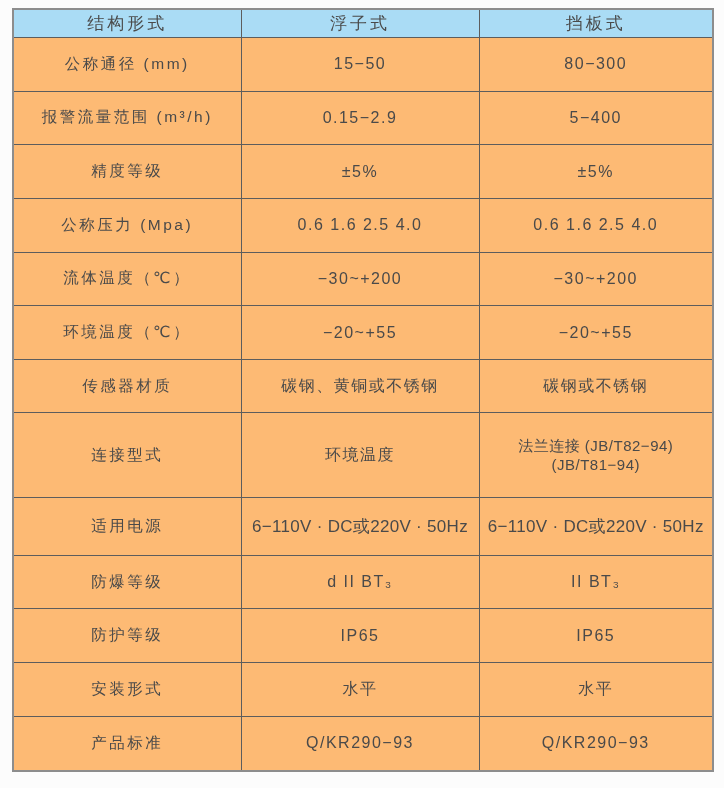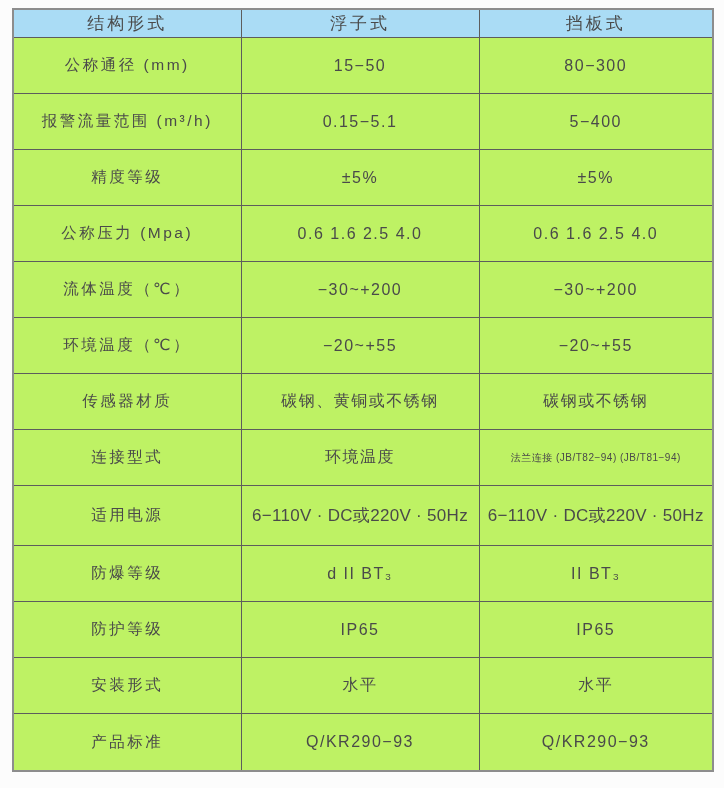--- a/index.html
+++ b/index.html
@@ -14,21 +14,21 @@
   .table-wrap {
     position: absolute;
     left: 12px;
     top: 8px;
   }
   table.spec-table {
     border-collapse: collapse;
     table-layout: fixed;
     width: 700px;
     height: 764px;
-    background: #bef264;
+    background: #fdba74;
     border: 2px solid #8d8d8d;
   }
   table.spec-table col.c1 { width: 228px; }
   table.spec-table col.c2 { width: 238px; }
   table.spec-table col.c3 { width: 234px; }
   table.spec-table th,
   table.spec-table td {
     border: 1px solid #5d5d5d;
     text-align: center;
     vertical-align: middle;
@@ -43,21 +43,21 @@
   }
   td.label-cell {
     font-size: 15.5px;
     letter-spacing: 2.5px;
   }
   td.value-cell {
     font-size: 16px;
     letter-spacing: 1.5px;
   }
   td.value-small {
-    font-size: 10px;
+    font-size: 15px;
     letter-spacing: 0.5px;
   }
   td.value-tight {
     font-size: 17px;
     letter-spacing: 0.3px;
     padding: 2px 0;
   }
 </style>
 </head>
 <body>
@@ -77,21 +77,21 @@
       </tr>
     </thead>
     <tbody>
       <tr>
         <td class="label-cell">公称通径 (mm)</td>
         <td class="value-cell">15−50</td>
         <td class="value-cell">80−300</td>
       </tr>
       <tr>
         <td class="label-cell">报警流量范围 (m³/h)</td>
-        <td class="value-cell">0.15−5.1</td>
+        <td class="value-cell">0.15−2.9</td>
         <td class="value-cell">5−400</td>
       </tr>
       <tr>
         <td class="label-cell">精度等级</td>
         <td class="value-cell">±5%</td>
         <td class="value-cell">±5%</td>
       </tr>
       <tr>
         <td class="label-cell">公称压力 (Mpa)</td>
         <td class="value-cell">0.6 1.6 2.5 4.0</td>

